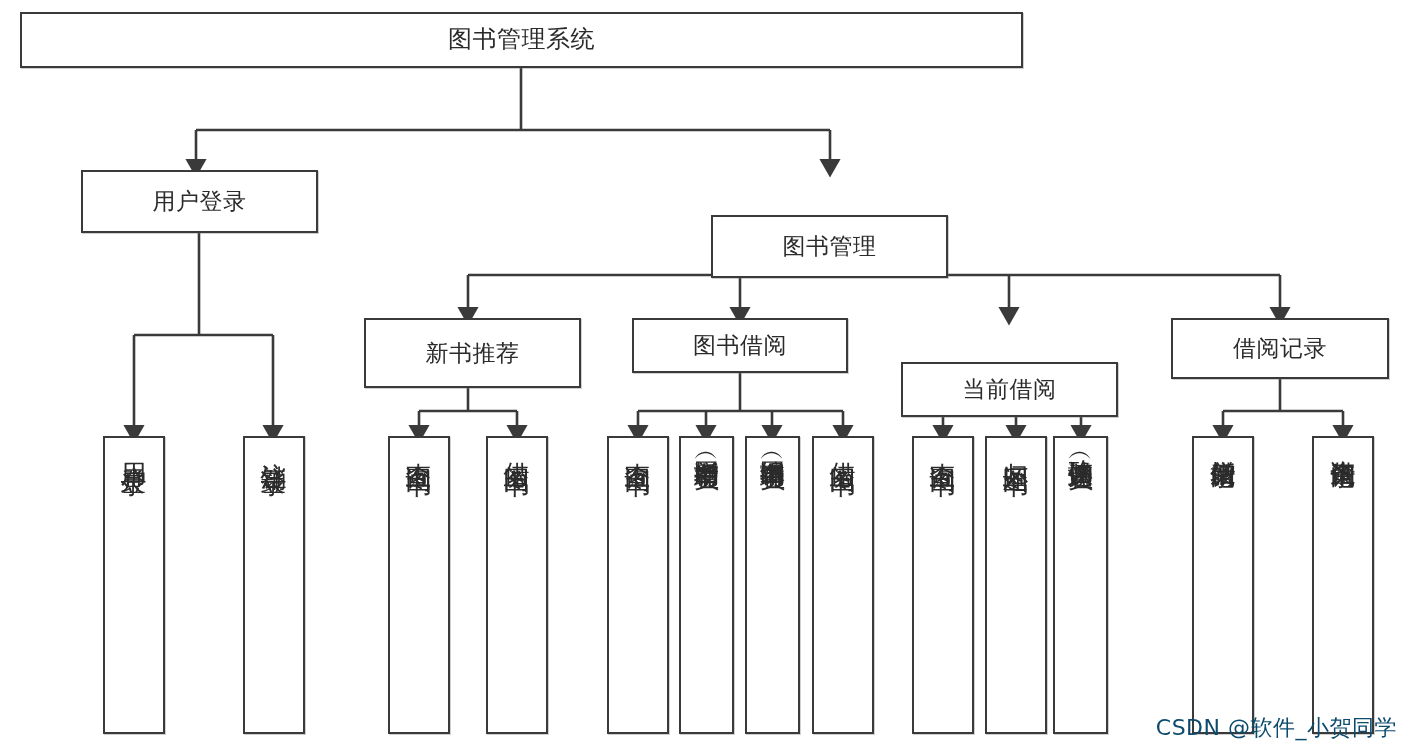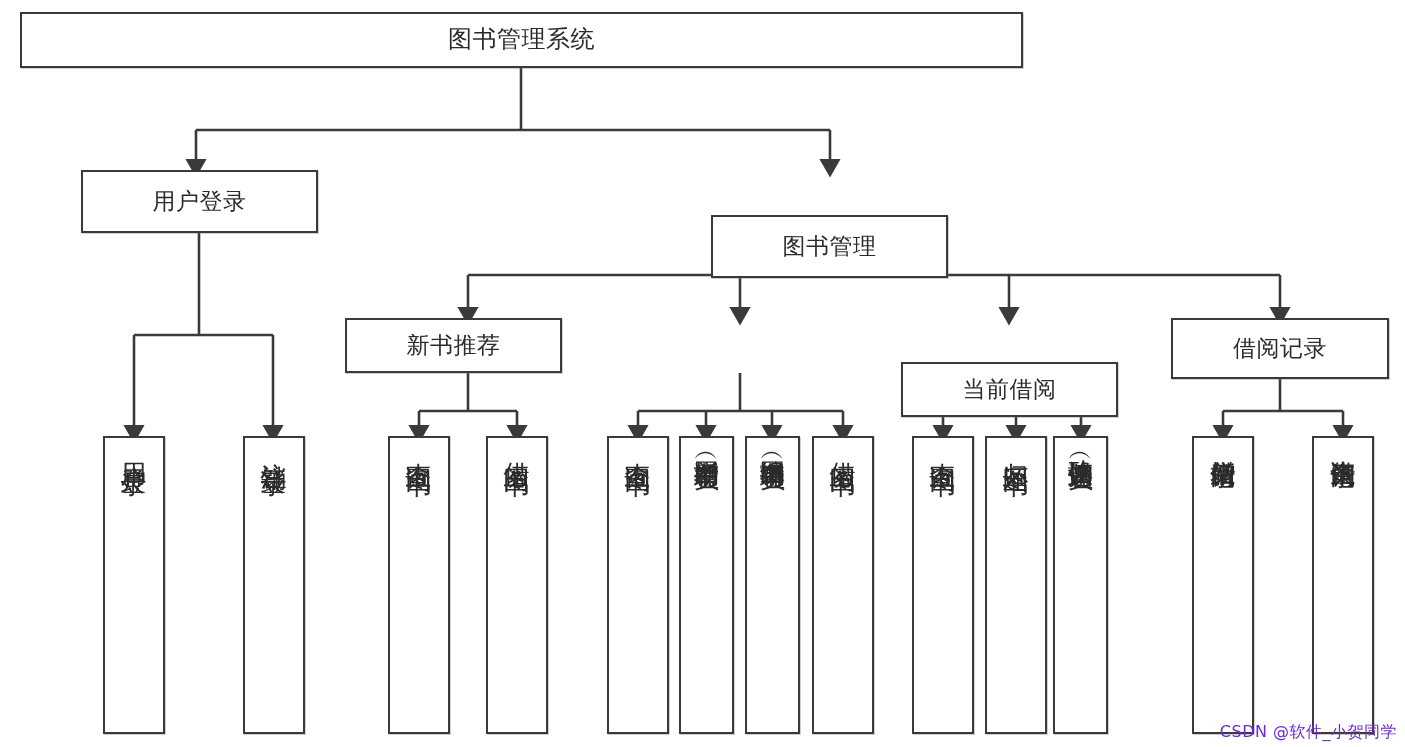--- a/index.html
+++ b/index.html
@@ -69,22 +69,22 @@
   }
   .node.vert.tall .lbl {
     font-size: 25px;
     letter-spacing: 1px;
     margin-top: 2px;
   }
   .watermark {
     position: absolute;
     right: 8px;
     bottom: 4px;
-    font-size: 16px;
-    color: #6d28d9;
+    font-size: 22px;
+    color: #0c4a6e;
     white-space: nowrap;
     letter-spacing: 0.5px;
   }
 </style>
 </head>
 <body>
 
 <div id="canvas">
 
   <svg class="wires" viewBox="0 0 1405 747" xmlns="http://www.w3.org/2000/svg">
@@ -141,22 +141,25 @@
     <span class="lbl">图书管理系统</span>
   </div>
 
   <div class="node horiz" style="left:81px; top:170px; width:237px; height:63px;">
     <span class="lbl">用户登录</span>
   </div>
   <div class="node horiz" style="left:711px; top:175px; width:237px; height:63px;margin-top:40px;">
     <span class="lbl">图书管理</span>
   </div>
 
-  <div class="node horiz" style="left:345px; top:318px; width:217px; height:55px;">
+  <div class="node horiz" style="left:364px; top:318px; width:217px; height:70px;">
     <span class="lbl">新书推荐</span>
+  </div>
+  <div class="node horiz" style="left:632px; top:318px; width:216px; height:55px;">
+    <span class="lbl">图书借阅</span>
   </div>
   <div class="node horiz" style="left:901px; top:318px; width:217px; height:55px;margin-top:44px;">
     <span class="lbl">当前借阅</span>
   </div>
   <div class="node horiz" style="left:1171px; top:318px; width:218px; height:61px;">
     <span class="lbl">借阅记录</span>
   </div>
 
   <div class="node vert" style="left:103px; top:436px; width:62px; height:298px;">
     <span class="lbl">用户登录</span>

